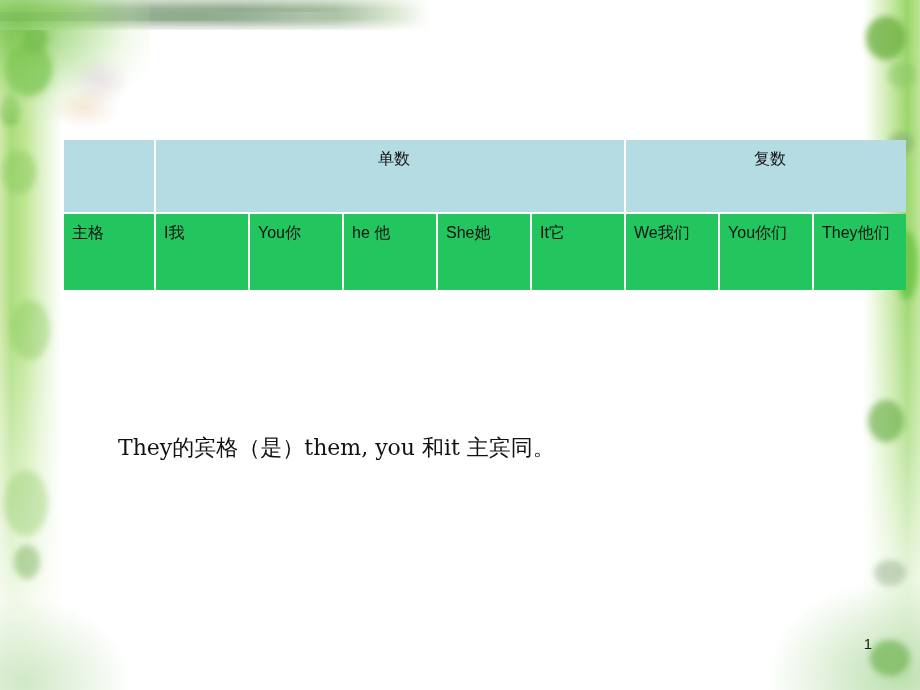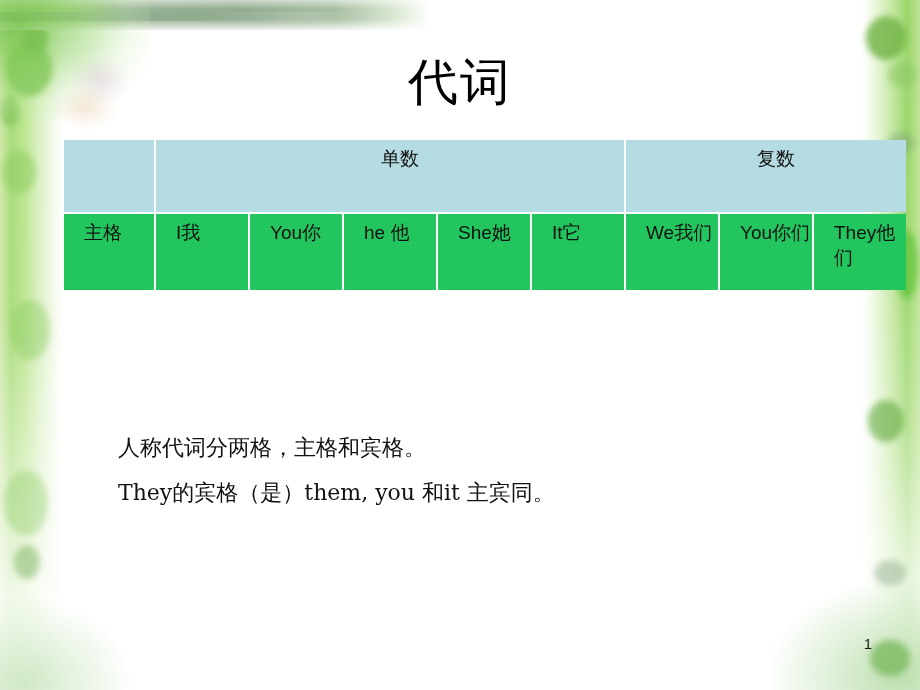--- a/index.html
+++ b/index.html
@@ -172,22 +172,22 @@
     z-index: 5;
   }
   table.pron {
     border-collapse: separate;
     border-spacing: 2px;
     width: 826px;
     table-layout: fixed;
   }
   table.pron td {
     vertical-align: top;
-    padding: 6px 0 4px 20px;
-    font-size: 19px;
+    padding: 6px 0 4px 8px;
+    font-size: 16px;
     line-height: 25px;
     color: #111111;
   }
   
   .hdr-blank { background: #b5dce2; height: 62px; }
   .hdr-cell {
     background: #b5dce2;
     height: 62px;
     color: #ffffff;
     font-family: "DejaVu Serif", "Liberation Serif", serif;
@@ -288,21 +288,20 @@
   </div>
 
   <div class="deco deco-top"></div>
   <div class="deco deco-top2"></div>
   <div class="deco deco-topleft"></div>
   <div class="deco deco-smudge1"></div>
   <div class="deco deco-smudge2"></div>
   <div class="deco deco-bl"></div>
   <div class="deco deco-br"></div>
 
-  <div class="title">代词</div>
 
   <div class="table-wrap">
     <table class="pron">
       <colgroup>
         <col class="c0">
           <col class="c1">
           <col class="c2">
           <col class="c3">
           <col class="c4">
         <col class="c5">
@@ -344,19 +343,18 @@
             <span class="en">They</span><span class="cn">他们</span>
           </td>
         </tr>
 
       </tbody>
     </table>
   </div>
 
 
   <div class="verse">
-    <div class="verse-line cn">人称代词分两格，主格和宾格。</div>
     <div class="verse-line cn">They的宾格（是）them, you 和it 主宾同。</div>
   </div>
 
   <div class="pagenum">1</div>
 
 </div>
 
 </body></html>

